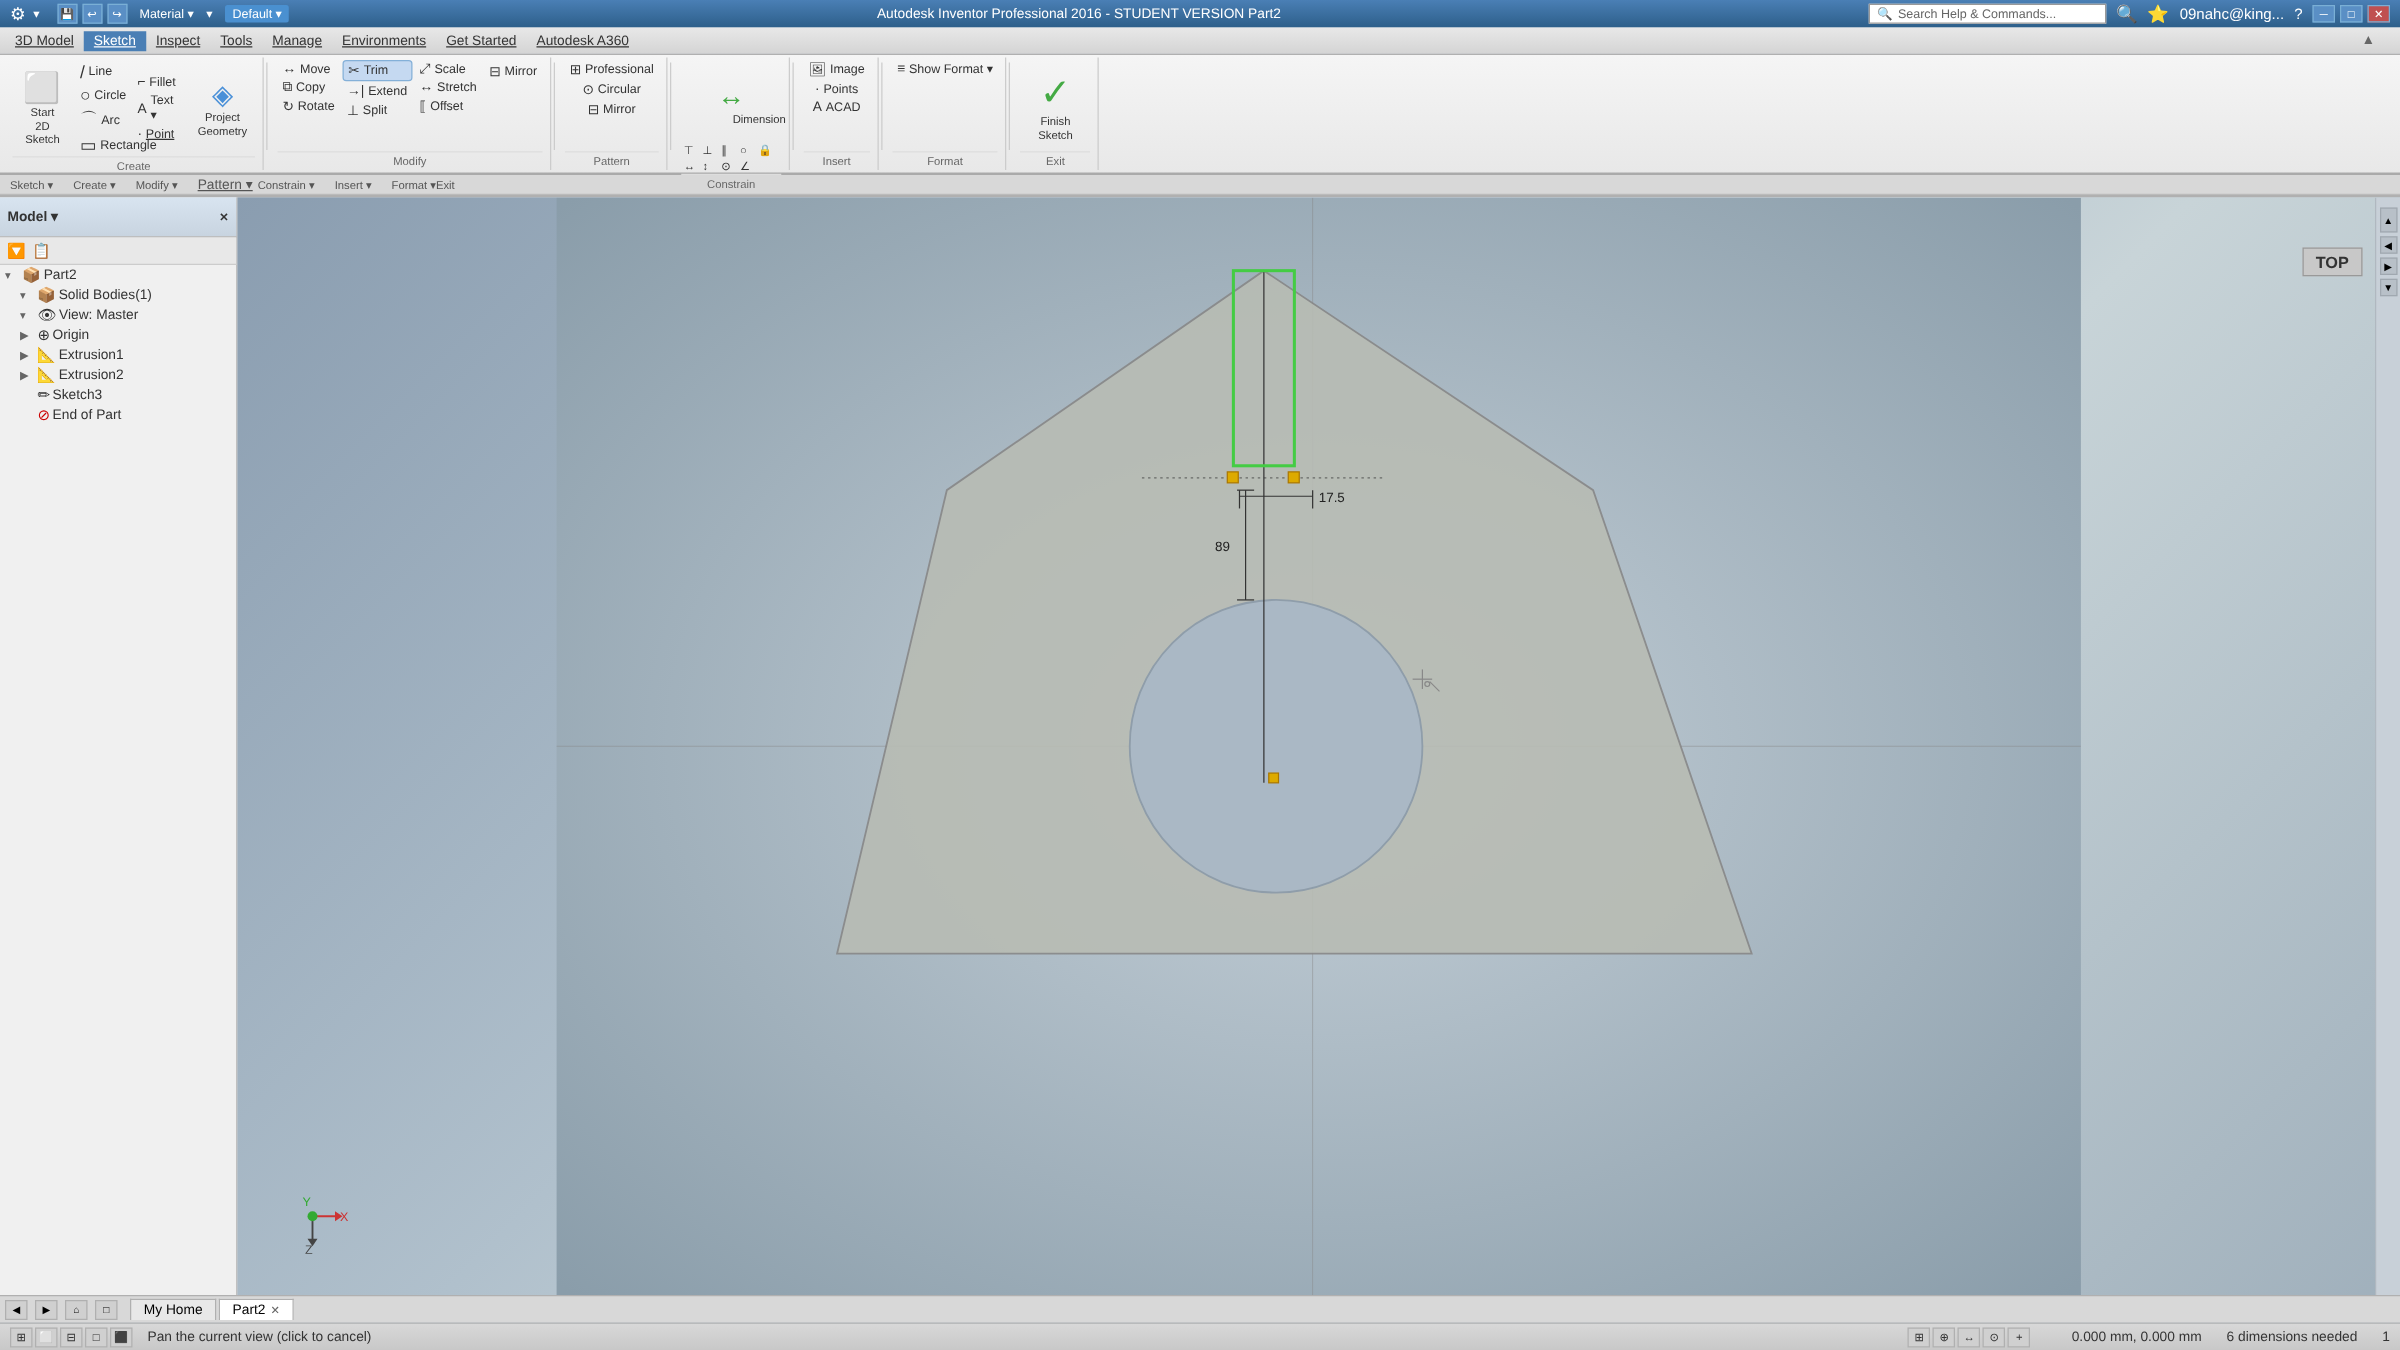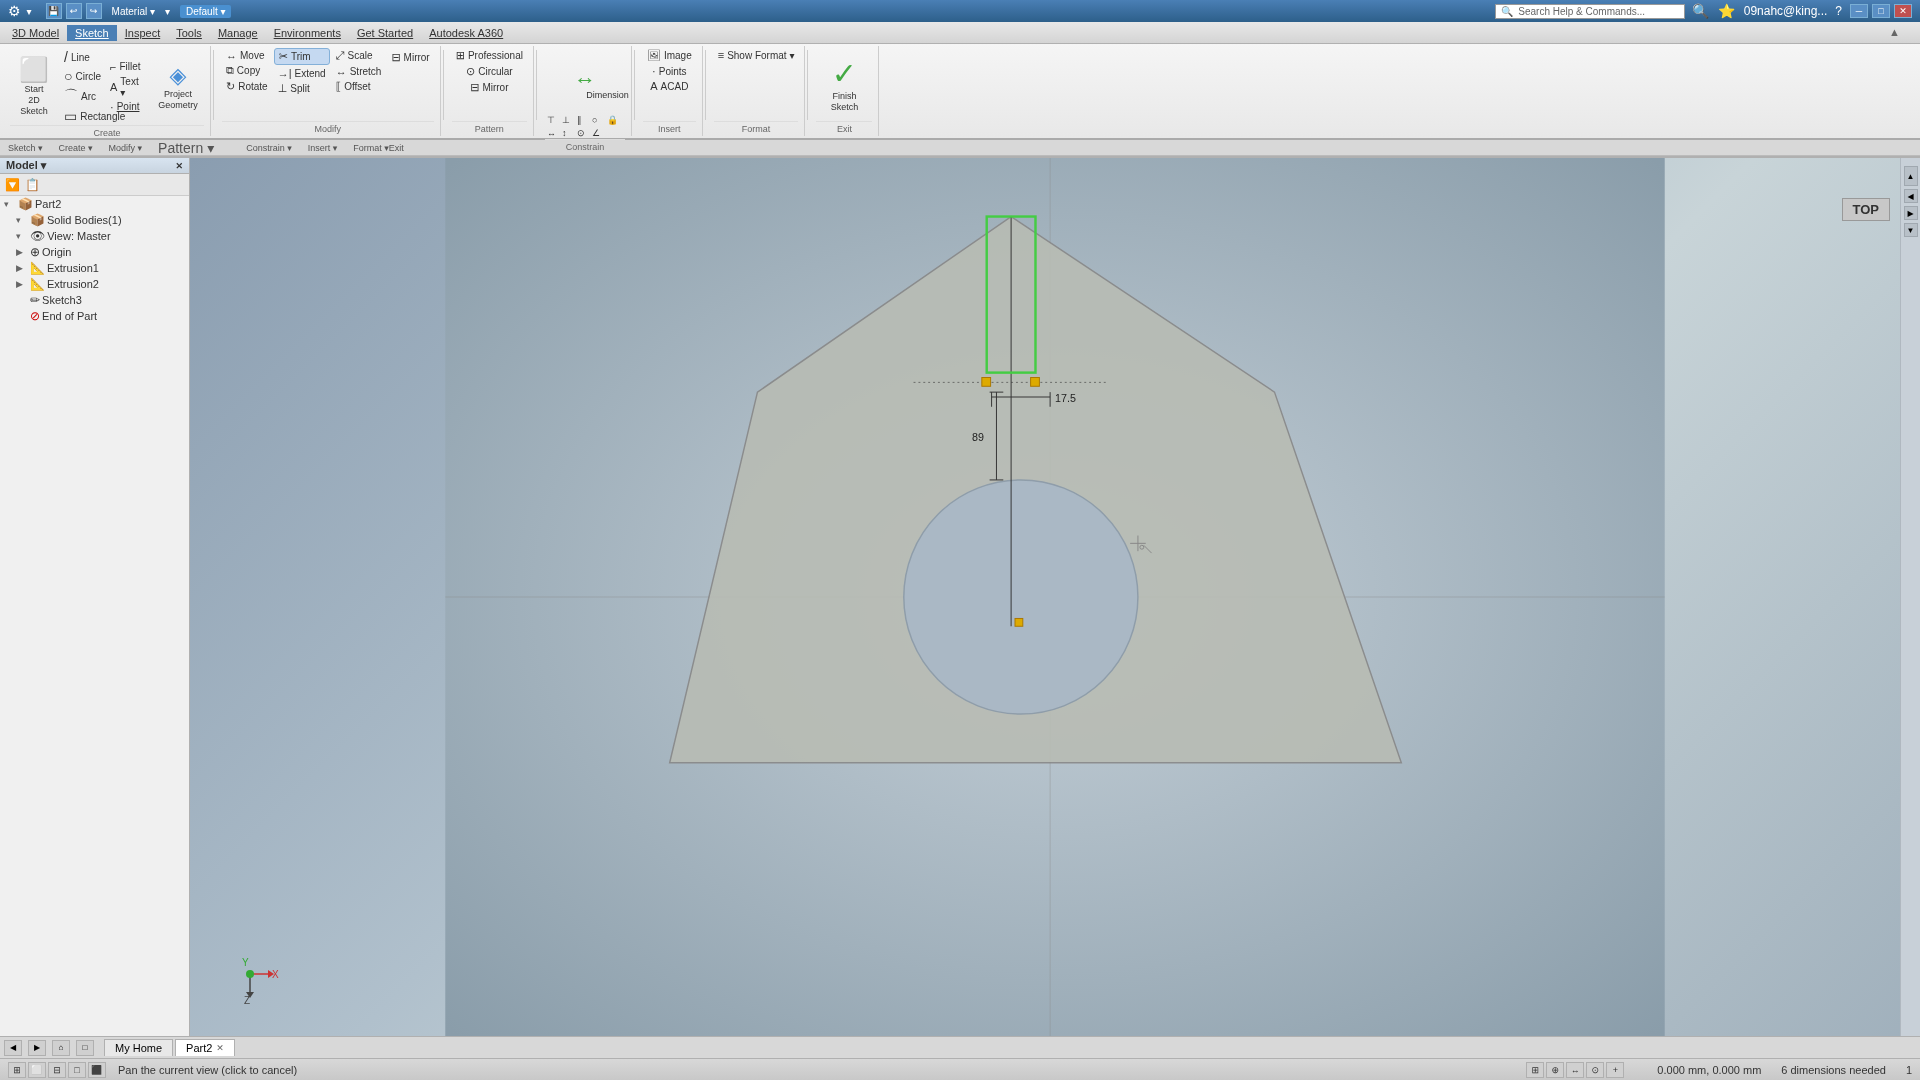--- a/index.html
+++ b/index.html
@@ -56,21 +56,21 @@
     #main {
       display: flex; height: calc(1080px - 22px - 22px - 112px - 22px);
     }
 
     
     #left-panel {
       width: 190px; background: #f0f0f0;
       border-right: 1px solid #b0b0b0; display: flex; flex-direction: column;
     }
     #model-header {
-      height: 16px; background: linear-gradient(to bottom, #d8e4f0, #c8d4e0);
+      height: 32px; background: linear-gradient(to bottom, #d8e4f0, #c8d4e0);
       display: flex; align-items: center; padding: 0 6px;
       border-bottom: 1px solid #b0b0b0; font-size: 11px; font-weight: bold; color: #333;
     }
     #model-toolbar {
       height: 22px; background: #e8e8e8; display: flex; align-items: center;
       padding: 0 4px; gap: 2px; border-bottom: 1px solid #ccc;
     }
     .model-tool-btn { width: 18px; height: 18px; display: flex; align-items: center; justify-content: center; cursor: pointer; font-size: 12px; }
 
     .tree-item {
@@ -136,20 +136,21 @@
     <span style="font-size:10px;">▾</span>
     <span style="margin-left:8px;display:flex;gap:4px;">
       <span style="width:16px;height:16px;background:#5a8fc5;border:1px solid #7aafd5;display:inline-flex;align-items:center;justify-content:center;font-size:9px;cursor:pointer">💾</span>
       <span style="width:16px;height:16px;background:#5a8fc5;border:1px solid #7aafd5;display:inline-flex;align-items:center;justify-content:center;font-size:9px;cursor:pointer">↩</span>
       <span style="width:16px;height:16px;background:#5a8fc5;border:1px solid #7aafd5;display:inline-flex;align-items:center;justify-content:center;font-size:9px;cursor:pointer">↪</span>
     </span>
     <span style="margin-left:4px;font-size:10px;">Material ▾</span>
     <span style="margin-left:4px;font-size:10px;">▾</span>
     <span style="margin-left:4px;font-size:10px;background:#4a90d0;padding:1px 6px;border-radius:2px;">Default ▾</span>
   </div>
+  <div class="title">Autodesk Inventor Professional 2016 - STUDENT VERSION    Part2</div>
   <div style="display:flex;align-items:center;gap:8px;">
     <div style="background:white;border:1px solid #999;padding:1px 6px;width:190px;display:flex;align-items:center;gap:4px;">
       <span style="font-size:10px;color:#555;">🔍</span>
       <span style="font-size:10px;color:#666;">Search Help &amp; Commands...</span>
     </div>
     <span style="font-size:14px;cursor:pointer">🔍</span>
     <span style="font-size:14px;cursor:pointer">⭐</span>
     <span style="font-size:12px;">09nahc@king...</span>
     <span style="font-size:12px;cursor:pointer">?</span>
     <div class="win-controls">
@@ -388,21 +389,21 @@
       </div>
       <div class="ribbon-group-label">Exit</div>
     </div>
 
   </div>
 
   <div style="height:16px; background:#d8d8d8; display:flex; align-items:center; padding:0 8px; border-bottom:1px solid #bbb;">
     <span style="font-size:9px;color:#555;margin-right:16px;">Sketch ▾</span>
     <span style="font-size:9px;color:#555;margin-right:16px;">Create ▾</span>
     <span style="font-size:9px;color:#555;margin-right:16px;">Modify ▾</span>
-    <span style="font-size:14px;color:#555;margin-right:32px;">Pattern ▾</span>
+    <span style="font-size:11px;color:#555;margin-right:4px;text-decoration:underline;">Pattern ▾</span>
     <span style="font-size:9px;color:#555;margin-right:16px;">Constrain ▾</span>
     <span style="font-size:9px;color:#555;margin-right:16px;">Insert ▾</span>
     <span style="font-size:9px;color:#555;">Format ▾</span>
     <span style="font-size:9px;color:#555;">Exit</span>
   </div>
 </div>
 
 <div id="main" style="display:flex; height:calc(1080px - 22px - 22px - 114px - 22px - 22px); position:relative;">
 
   <div id="left-panel">

